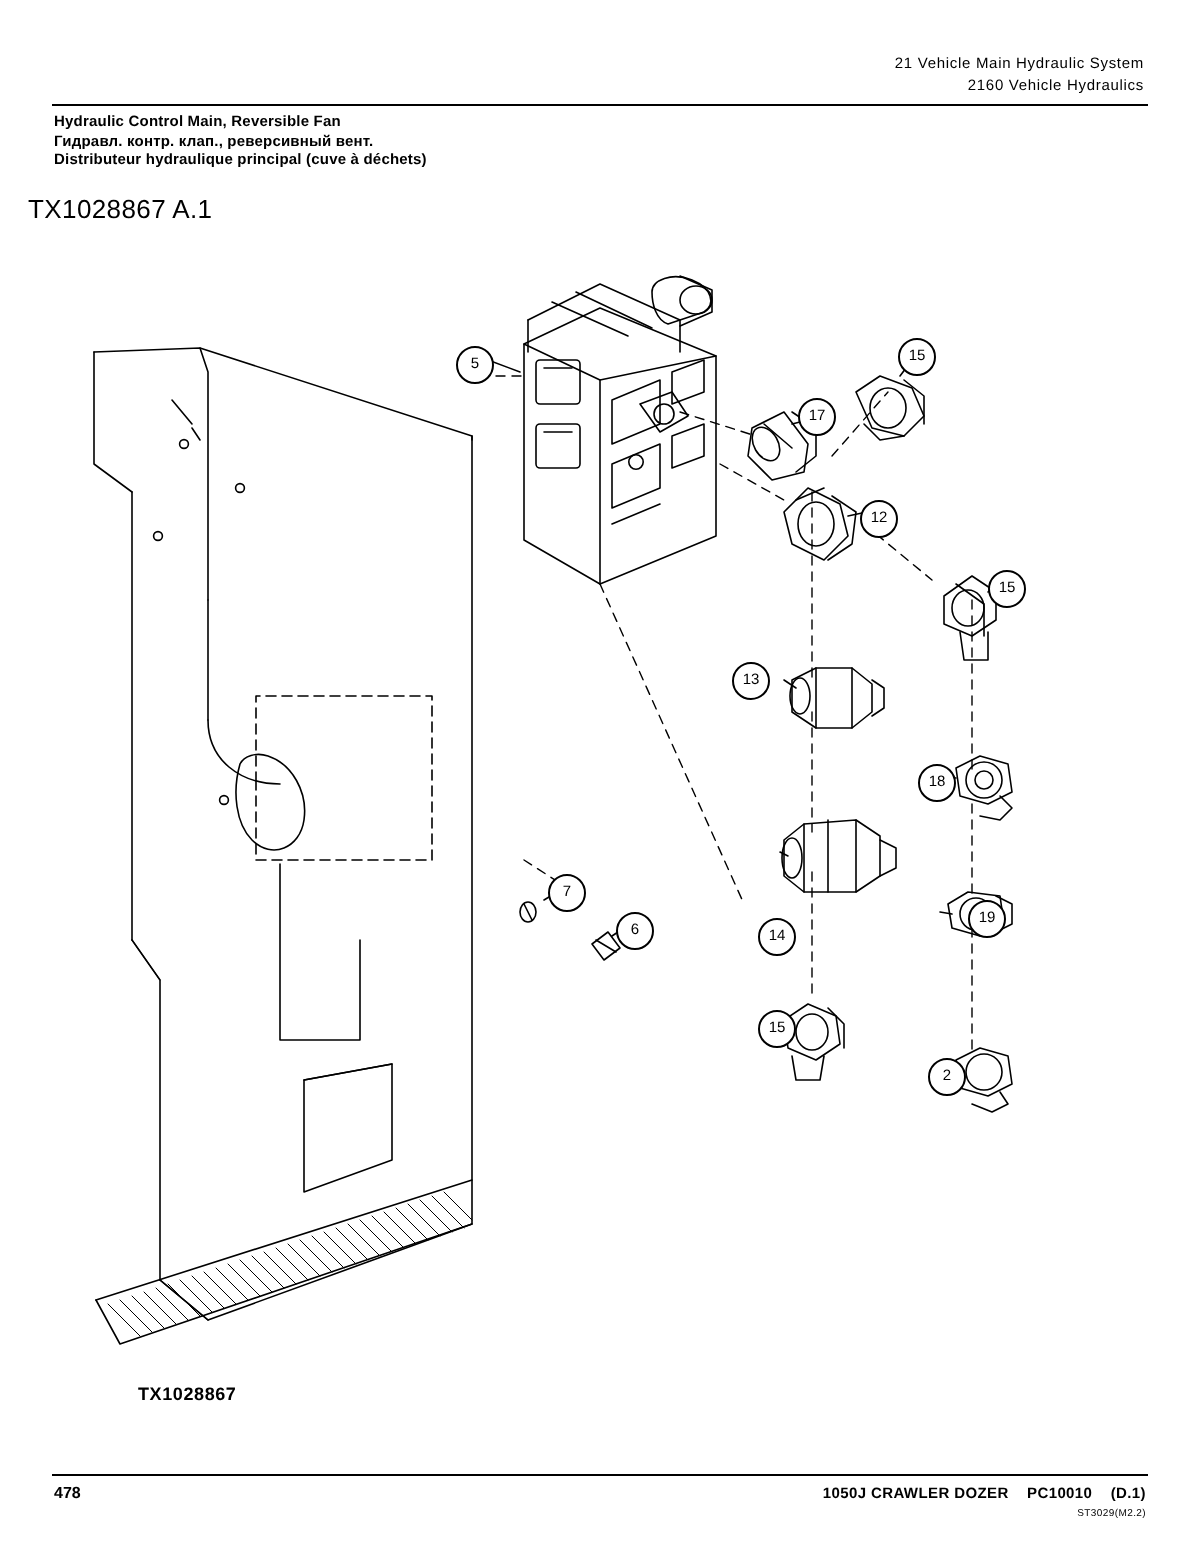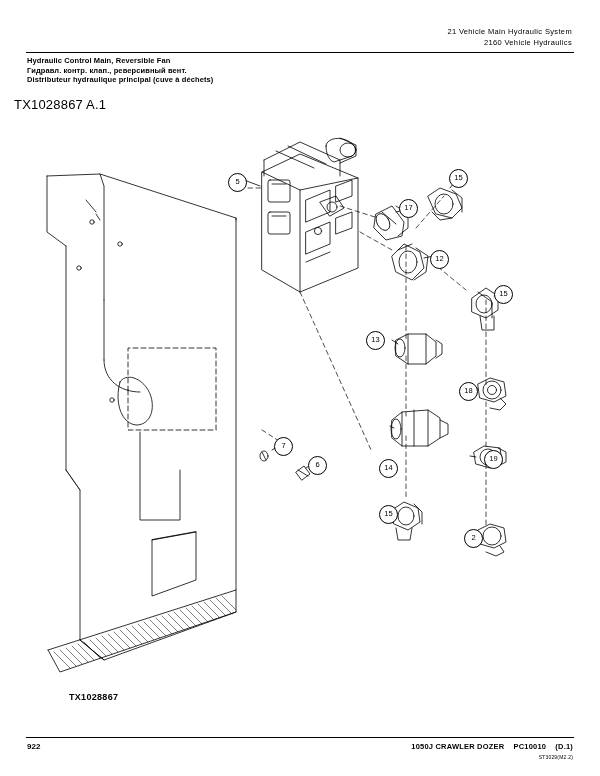--- a/index.html
+++ b/index.html
@@ -338,21 +338,21 @@
       <div class="callout" style="left: 484px; top: 450px;">19</div>
       <div class="callout" style="left: 274px; top: 437px;">7</div>
       <div class="callout" style="left: 308px; top: 456px;">6</div>
       <div class="callout" style="left: 379px; top: 505px;">15</div>
       <div class="callout" style="left: 464px; top: 529px;">2</div>
     </div>
 
   <div class="caption">TX1028867</div>
 
   <div class="footer-rule"></div>
-  <div class="page-num">922</div>
+  <div class="page-num">478</div>
   <div class="footer-right">
     <span>1050J CRAWLER DOZER</span>
     &nbsp;&nbsp;
     <span>PC10010</span>
     &nbsp;&nbsp;
     <span>(D.1)</span>
   </div>
   <div class="footer-sub">ST3029(M2.2)</div>
 
 </div>

